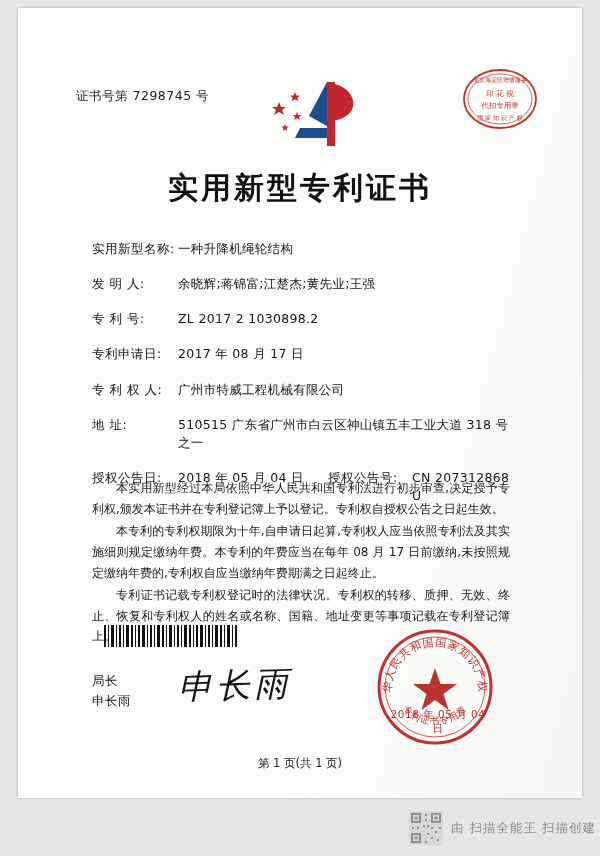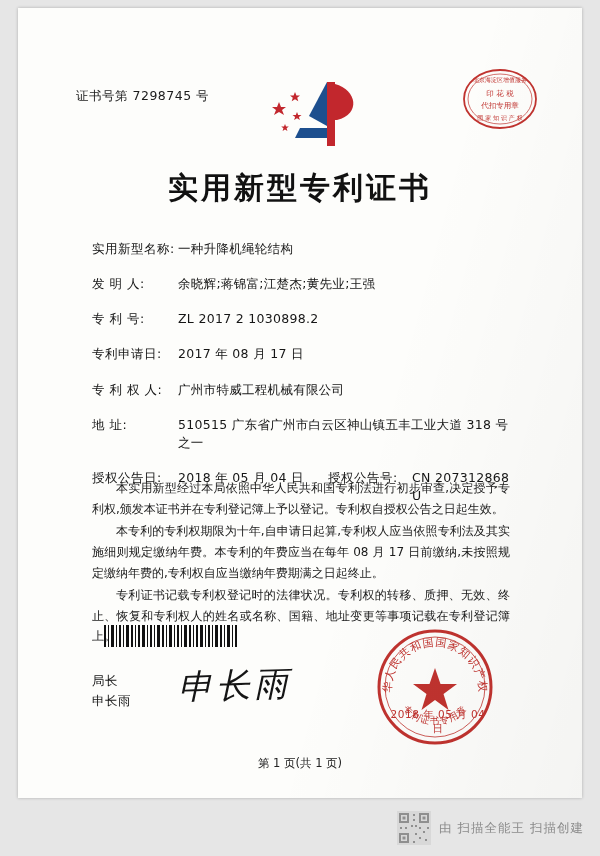--- a/index.html
+++ b/index.html
@@ -189,21 +189,21 @@
   
   .watermark {
     position: absolute;
     left: 0;
     top: 800px;
     width: 600px;
     height: 56px;
     display: flex;
     align-items: center;
     justify-content: flex-end;
-    padding-right: 16px;
+    padding-right: 4px;
     box-sizing: border-box;
     color: #8b8b8b;
     font-size: 12.5px;
     letter-spacing: 1px;
   }
   .qr {
     width: 34px;
     height: 34px;
     margin-right: 8px;
   }

